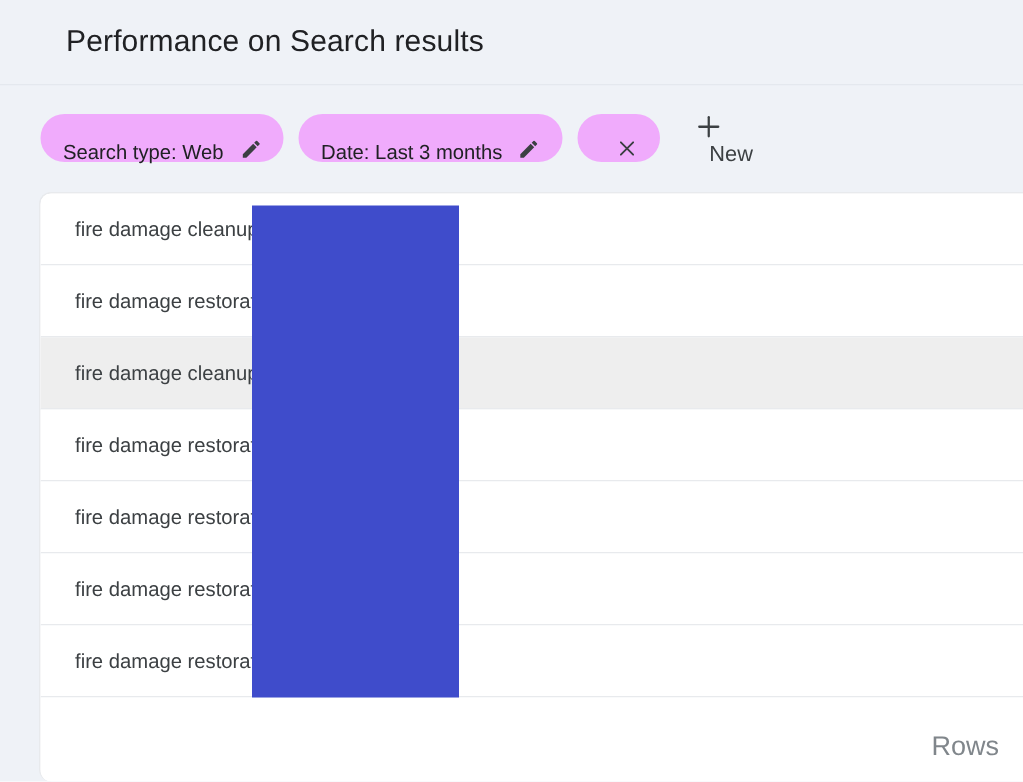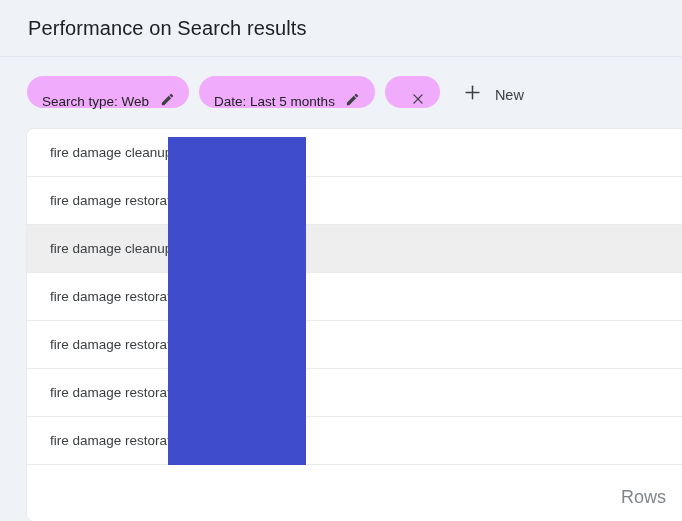--- a/index.html
+++ b/index.html
@@ -14,21 +14,21 @@
     font-family: "Liberation Sans", sans-serif;
     background: #eff2f7;
     position: relative;
   }
 
   
   .page-header {
     height: 57px;
     display: flex;
     align-items: center;
-    padding-left: 28px;
+    padding-left: 44px;
     border-bottom: 1px solid #e4e8ee;
     background: #eff2f7;
   }
 
   .page-title {
     font-size: 20px;
     color: #202124;
     letter-spacing: 0.1px;
     font-weight: 400;
   }
@@ -65,25 +65,26 @@
     width: 18px;
     height: 18px;
     margin-left: 9px;
     color: #3c4043;
     flex: 0 0 auto;
   }
   .chip-icon svg { display: block; }
 
   .new-button {
     display: inline-flex;
-    align-items: flex-end;
+    align-items: flex-start;
     margin-left: 12px;
     cursor: pointer;
     color: #3c4043;
     white-space: nowrap;
+    flex-direction: column;
   }
   .new-plus {
     display: inline-flex;
     align-items: center;
     justify-content: center;
     width: 22px;
     height: 22px;
     color: #3c4043;
   }
   .new-label {
@@ -166,21 +167,21 @@
   <div class="chip">
     <span class="chip-label">Search type: Web</span>
     <span class="chip-icon">
       <svg width="15" height="15" viewBox="0 0 24 24" fill="currentColor" aria-hidden="true">
         <path d="M3 17.25V21h3.75L17.81 9.94l-3.75-3.75L3 17.25zM20.71 7.04a1 1 0 0 0 0-1.41l-2.34-2.34a1 1 0 0 0-1.41 0l-1.83 1.83 3.75 3.75 1.83-1.83z"></path>
       </svg>
     </span>
   </div>
 
   <div class="chip">
-    <span class="chip-label">Date: Last 5 months</span>
+    <span class="chip-label">Date: Last 3 months</span>
     <span class="chip-icon">
       <svg width="15" height="15" viewBox="0 0 24 24" fill="currentColor" aria-hidden="true">
         <path d="M3 17.25V21h3.75L17.81 9.94l-3.75-3.75L3 17.25zM20.71 7.04a1 1 0 0 0 0-1.41l-2.34-2.34a1 1 0 0 0-1.41 0l-1.83 1.83 3.75 3.75 1.83-1.83z"></path>
       </svg>
     </span>
   </div>
 
   <div class="chip">
     <span class="chip-icon">
       <svg width="14" height="14" viewBox="0 0 24 24" fill="none" stroke="currentColor" stroke-width="2.2" stroke-linecap="round" aria-hidden="true">

